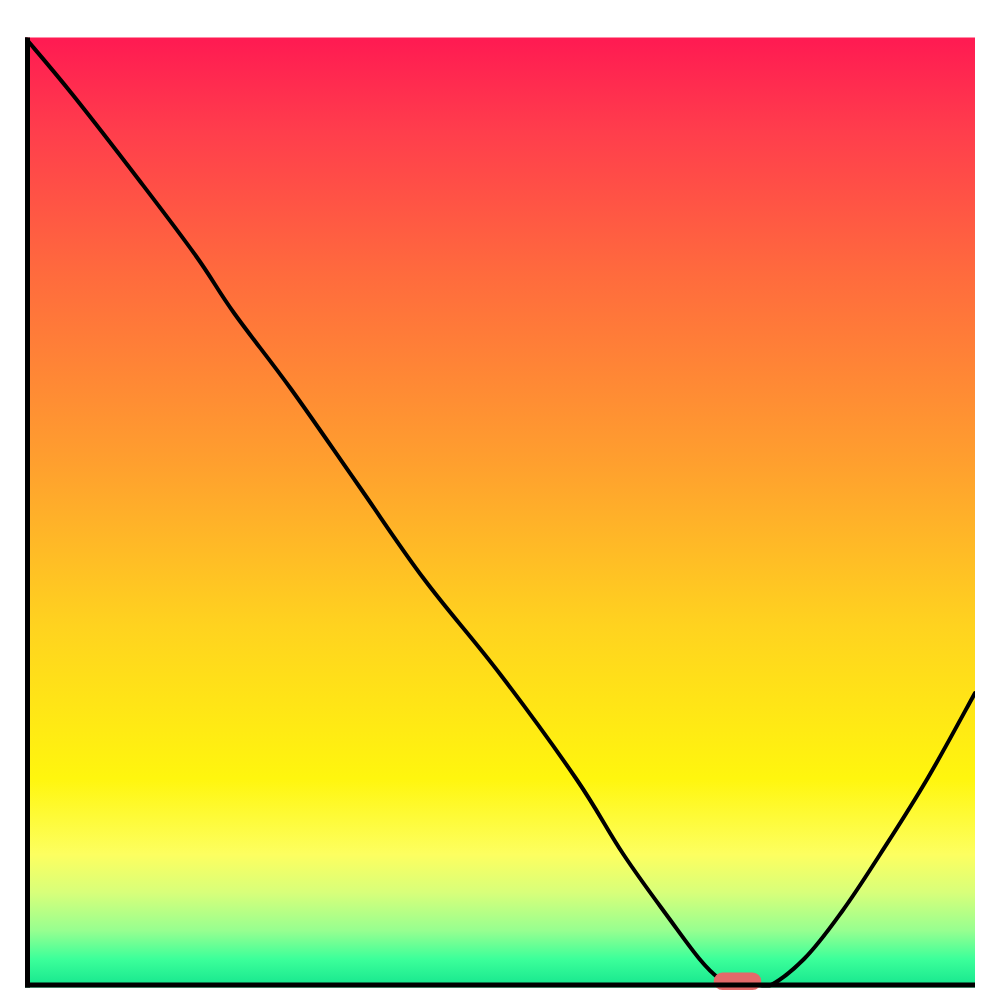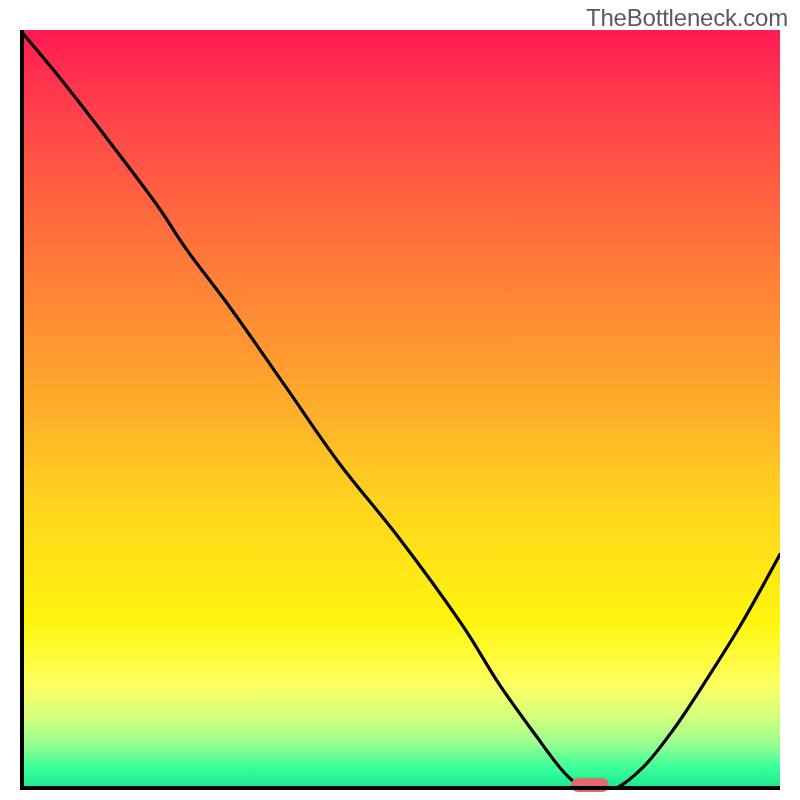--- a/index.html
+++ b/index.html
@@ -77,21 +77,20 @@
     height: 14px;
     background: #e36a6a;
     border-radius: 7px;
     transform: translate(-50%, -50%);
   }
 </style>
 </head>
 <body>
 
 <div class="container">
-  <div class="watermark">TheBottleneck.com</div>
 
   <div class="plot-frame">
     <div class="gradient-bg"></div>
 
     <svg class="curve" viewBox="0 0 760 760" preserveAspectRatio="none">
       <path id="curve-path" fill="none" stroke="#000000" stroke-width="3.2" stroke-linecap="round" stroke-linejoin="round" d="M 0,0 C 6.84,8.208000000000004 21.584,25.080000000000023 38,45.60000000000002 C 54.416,66.12000000000002 73.41600000000001,90.74400000000001 91.2,114 C 108.984,137.25599999999997 123.11999999999999,155.64799999999997 136.79999999999998,174.79999999999995 C 150.48,193.95199999999994 153.51999999999998,201.24799999999996 167.2,220.39999999999998 C 180.88,239.552 195.01600000000002,256.57599999999996 212.8,281.2 C 230.584,305.824 246.848,329.84 266,357.2 C 285.152,384.56 298.68,405.84 319.2,433.2 C 339.71999999999997,460.56 358.112,480.472 380,509.2 C 401.888,537.928 423.01599999999996,566.808 440.79999999999995,592.8 C 458.58399999999995,618.7919999999999 465.12,633.08 478.8,653.6 C 492.48,674.12 505.85600000000005,691.752 516.8000000000001,706.8 C 527.744,721.848 532.76,728.9920000000001 539.6,737.2 C 546.44,745.408 549.328,748.2959999999999 554.8,752.4 C 560.2719999999999,756.504 563.16,758.632 570,760 C 576.84,761.368 583.224,764.104 592.8000000000001,760 C 602.3760000000001,755.896 612.256,748.144 623.1999999999999,737.2 C 634.1439999999999,726.2560000000001 642.6560000000001,714.248 653.6,699.2 C 664.544,684.152 671.688,672.7520000000001 684,653.6 C 696.312,634.448 708.32,616.0559999999999 722,592.8 C 735.68,569.544 753.16,536.712 760,524.4"></path>
     </svg>
 
     <div id="marker" class="combatant" style="left: 75%; top: 99.4%; background: rgb(227, 106, 106);"></div>
 

